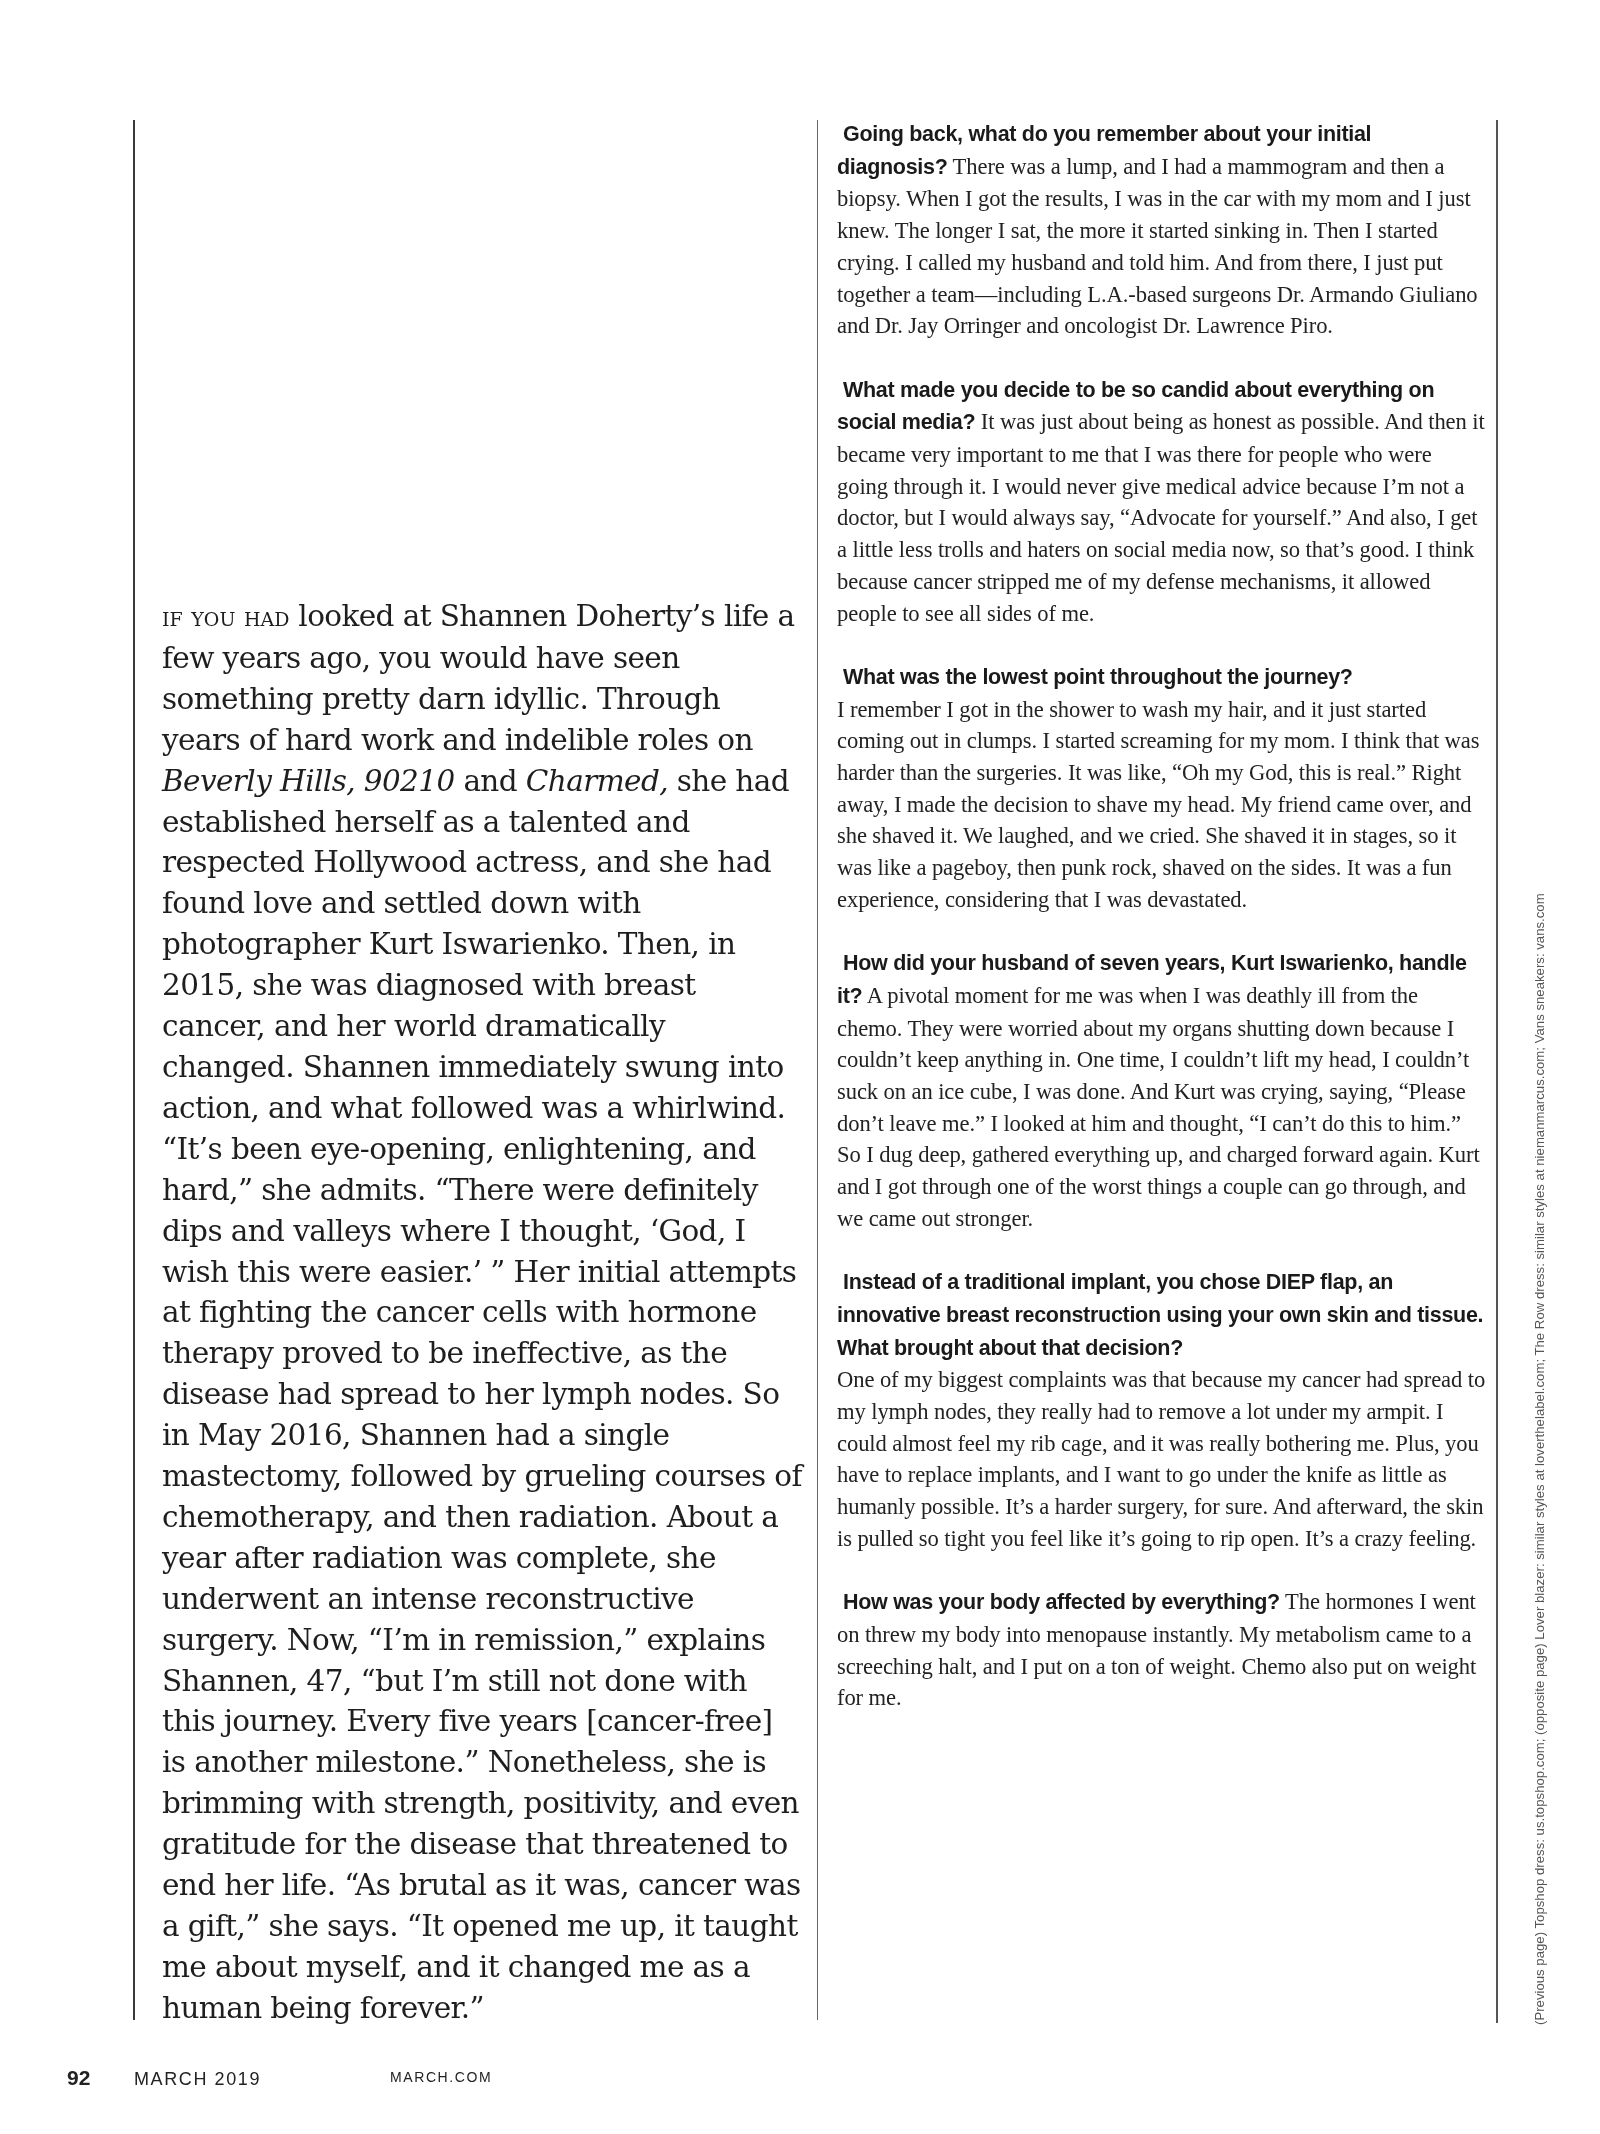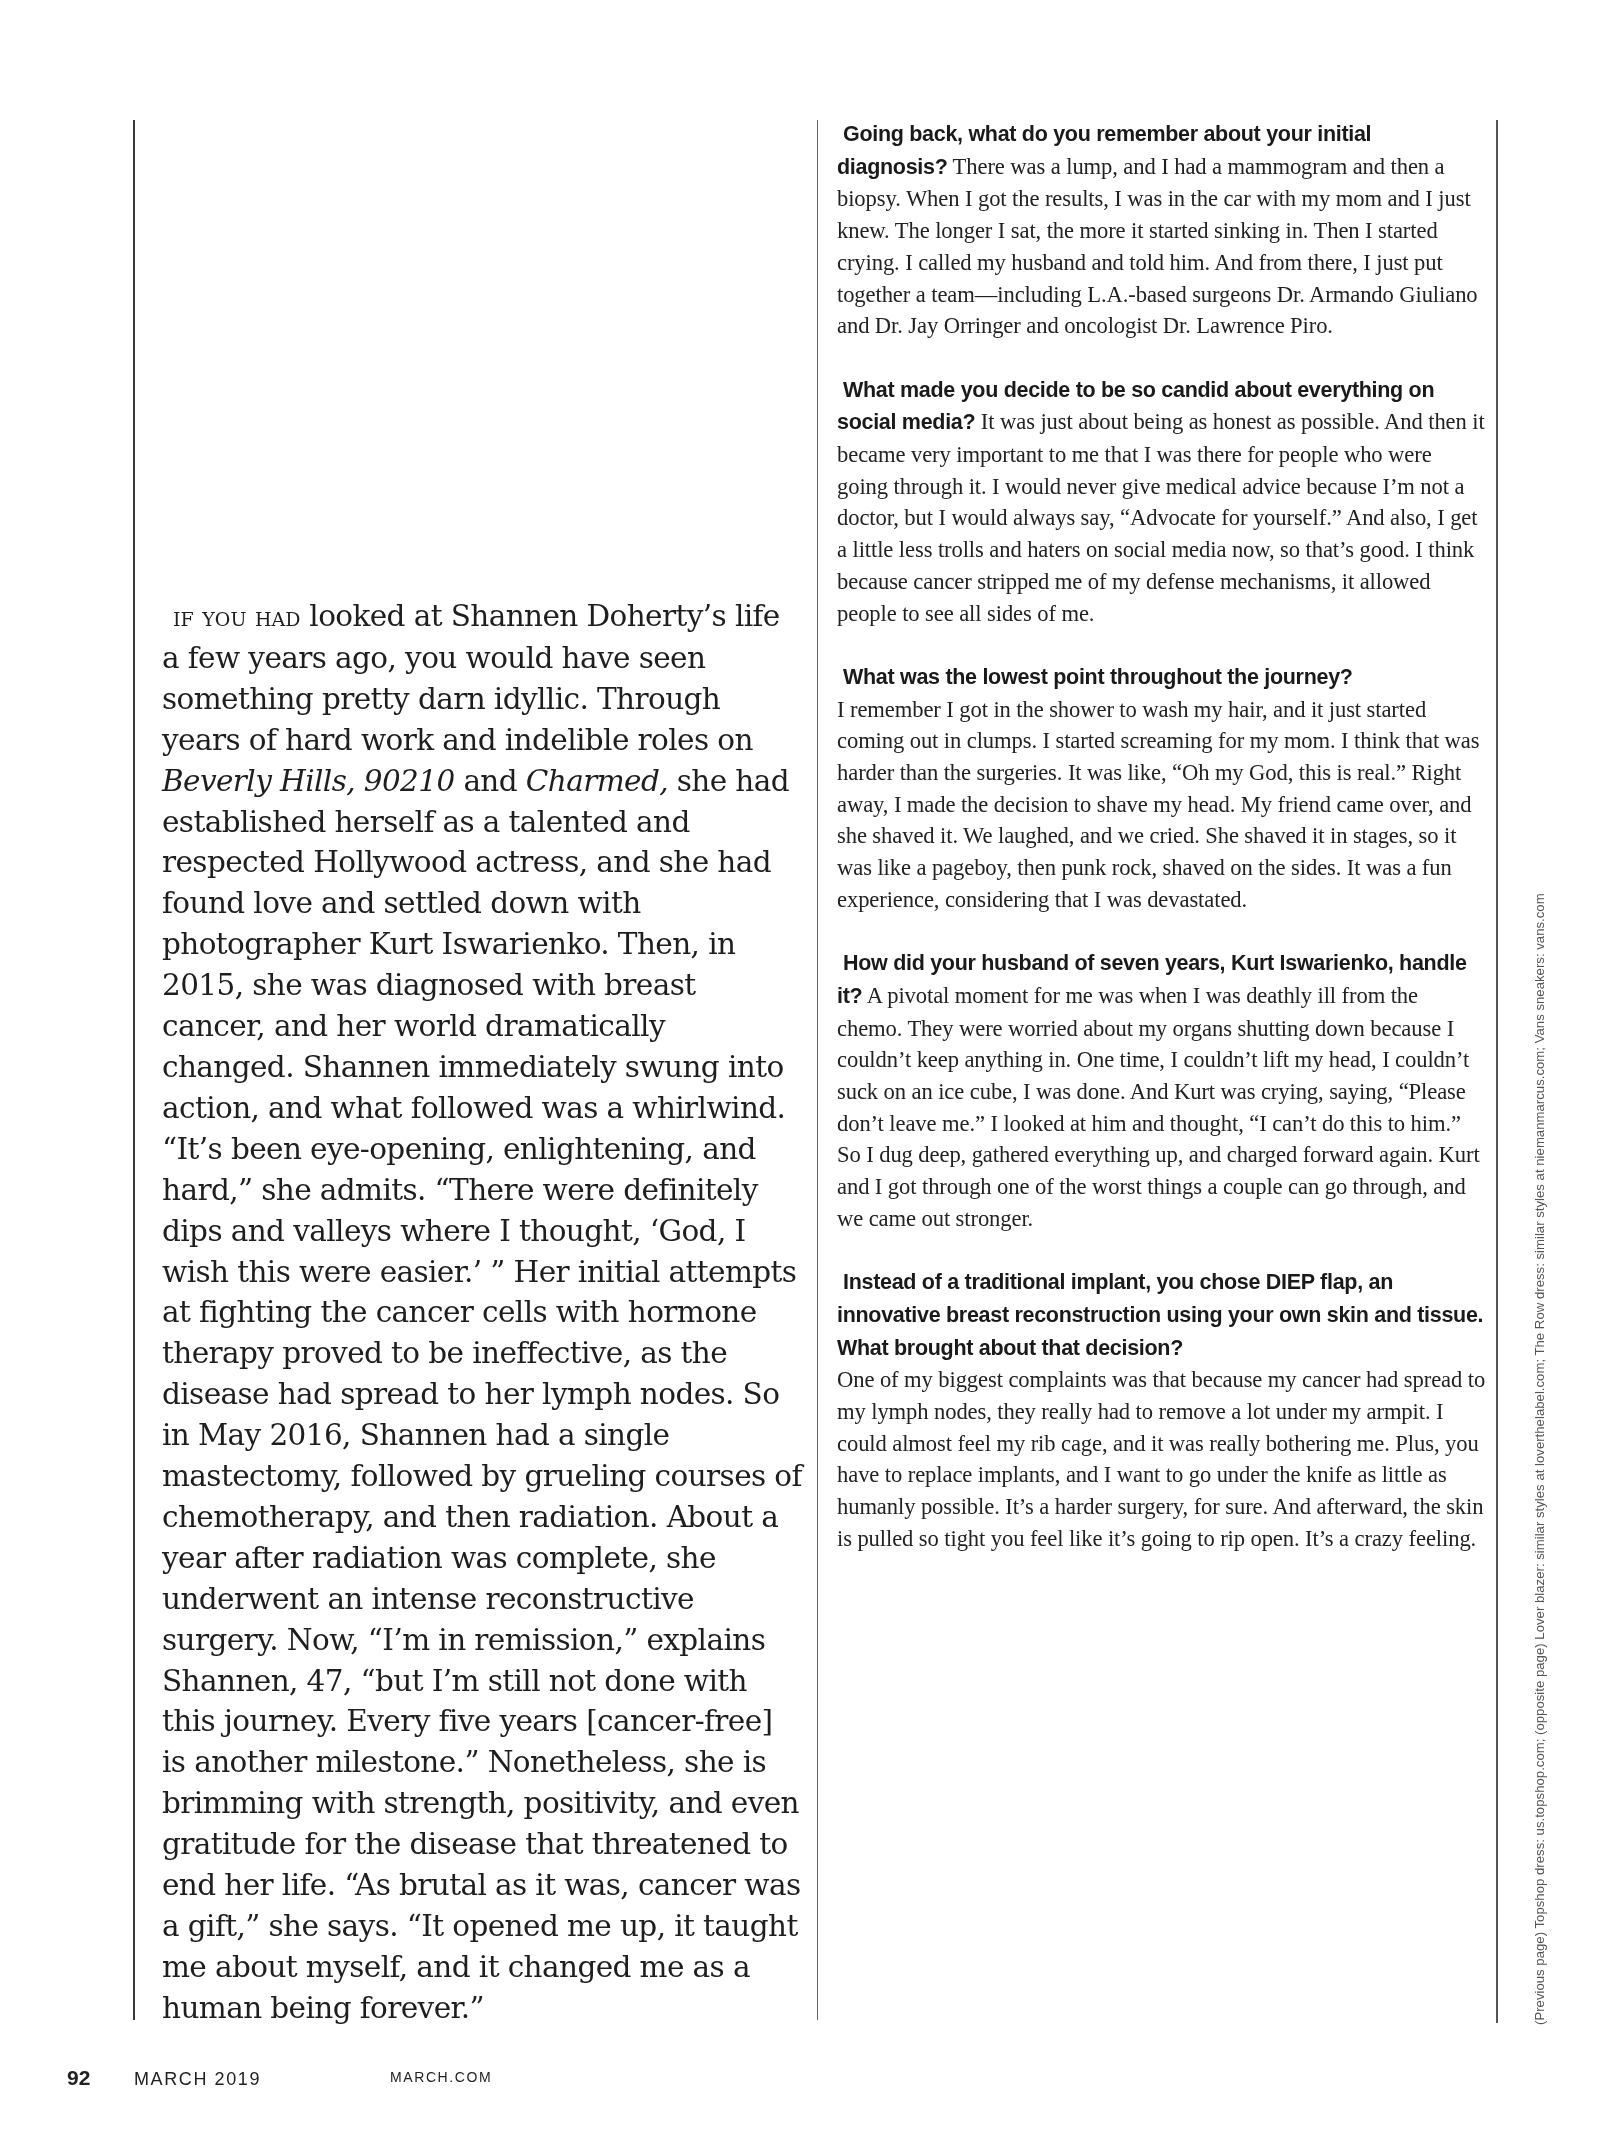--- a/index.html
+++ b/index.html
@@ -8,21 +8,21 @@
   .rule.left { left: 133px; top: 120px; height: 1900px; }
   .rule.mid { left: 817px; top: 120px; height: 1900px; width: 1px; background: #666; }
   .rule.right { left: 1496px; top: 120px; height: 1903px; width: 2px; background: #555; }
 
   .left-col {
     position: absolute; left: 162px; top: 596px; width: 640px;
     font-family: "DejaVu Serif", "Liberation Serif", serif;
     font-size: 29.5px; line-height: 40.9px; letter-spacing: -0.6px;
     color: #1e1e1e;
   }
-  .left-col .lead { font-variant: small-caps; text-transform: lowercase; font-size: 27px; letter-spacing: 0; margin-left: 11px; }
+  .left-col .lead { font-variant: small-caps; text-transform: lowercase; font-size: 27px; letter-spacing: 0; }
   .left-col em { font-style: italic; }
 
   .right-col {
     position: absolute; left: 837px; top: 118px; width: 650px;
     font-family: "Liberation Serif", "DejaVu Serif", serif;
     font-size: 22.6px; line-height: 31.7px; color: #222;
     letter-spacing: -0.1px;
   }
   .qa { margin: 0 0 31.7px 0; }
   .qa .q {
@@ -55,20 +55,21 @@
 <div class="left-col">
   <span class="lead">If you had</span><span> looked at Shannen Doherty’s life a few years ago, you would have seen something pretty darn idyllic. Through years of hard work and indelible roles on </span><em>Beverly Hills, 90210</em><span> and </span><em>Charmed,</em><span> she had established herself as a talented and respected Hollywood actress, and she had found love and settled down with photographer Kurt Iswarienko. Then, in 2015, she was diagnosed with breast cancer, and her world dramatically changed. Shannen immediately swung into action, and what followed was a whirlwind. “It’s been eye-opening, enlightening, and hard,” she admits. “There were definitely dips and valleys where I thought, ‘God, I wish this were easier.’ ” Her initial attempts at fighting the cancer cells with hormone therapy proved to be ineffective, as the disease had spread to her lymph nodes. So in May 2016, Shannen had a single mastectomy, followed by grueling courses of chemotherapy, and then radiation. About a year after radiation was complete, she underwent an intense reconstructive surgery. Now, “I’m in remission,” explains Shannen, 47, “but I’m still not done with this journey. Every five years [cancer-free] is another milestone.” Nonetheless, she is brimming with strength, positivity, and even gratitude for the disease that threatened to end her life. “As brutal as it was, cancer was a gift,” she says. “It opened me up, it taught me about myself, and it changed me as a human being forever.”</span>
 </div>
 
 <div class="right-col">
   <p class="qa"><span class="q">Going back, what do you remember about your initial diagnosis?</span><span> There was a lump, and I had a mammogram and then a biopsy. When I got the results, I was in the car with my mom and I just knew. The longer I sat, the more it started sinking in. Then I started crying. I called my husband and told him. And from there, I just put together a team—including L.A.-based surgeons Dr. Armando Giuliano and Dr. Jay Orringer and oncologist Dr. Lawrence Piro.</span></p>
   <p class="qa"><span class="q">What made you decide to be so candid about everything on social media?</span><span> It was just about being as honest as possible. And then it became very important to me that I was there for people who were going through it. I would never give medical advice because I’m not a doctor, but I would always say, “Advocate for yourself.” And also, I get a little less trolls and haters on social media now, so that’s good. I think because cancer stripped me of my defense mechanisms, it allowed people to see all sides of me.</span></p>
   <p class="qa"><span class="q">What was the lowest point throughout the journey?</span><br><span> I remember I got in the shower to wash my hair, and it just started coming out in clumps. I started screaming for my mom. I think that was harder than the surgeries. It was like, “Oh my God, this is real.” Right away, I made the decision to shave my head. My friend came over, and she shaved it. We laughed, and we cried. She shaved it in stages, so it was like a pageboy, then punk rock, shaved on the sides. It was a fun experience, considering that I was devastated.</span></p>
   <p class="qa"><span class="q">How did your husband of seven years, Kurt Iswarienko, handle it?</span><span> A pivotal moment for me was when I was deathly ill from the chemo. They were worried about my organs shutting down because I couldn’t keep anything in. One time, I couldn’t lift my head, I couldn’t suck on an ice cube, I was done. And Kurt was crying, saying, “Please don’t leave me.” I looked at him and thought, “I can’t do this to him.” So I dug deep, gathered everything up, and charged forward again. Kurt and I got through one of the worst things a couple can go through, and we came out stronger.</span></p>
   <p class="qa"><span class="q">Instead of a traditional implant, you chose DIEP flap, an innovative breast reconstruction using your own skin and tissue. What brought about that decision?</span><br><span> One of my biggest complaints was that because my cancer had spread to my lymph nodes, they really had to remove a lot under my armpit. I could almost feel my rib cage, and it was really bothering me. Plus, you have to replace implants, and I want to go under the knife as little as humanly possible. It’s a harder surgery, for sure. And afterward, the skin is pulled so tight you feel like it’s going to rip open. It’s a crazy feeling.</span></p>
+  <p class="qa"><span class="q">How was your body affected by everything?</span><span> The hormones I went on threw my body into menopause instantly. My metabolism came to a screeching halt, and I put on a ton of weight. Chemo also put on weight for me.</span></p>
 </div>
 
 <div class="credits">(Previous page) Topshop dress: us.topshop.com; (opposite page) Lover blazer: similar styles at loverthelabel.com; The Row dress: similar styles at niemanmarcus.com; Vans sneakers: vans.com</div>
 
 <div class="footer">
   <span class="page-num">92</span>
   <span class="issue">MARCH 2019</span>
   <span class="site">MARCH.COM</span>
 </div>
 

